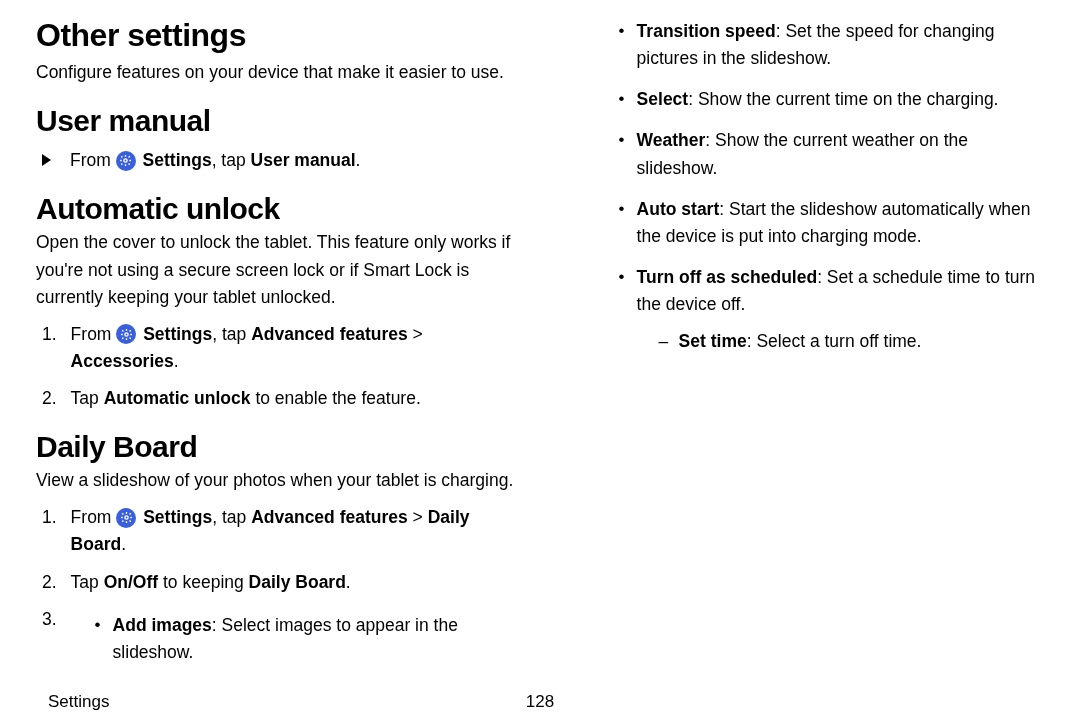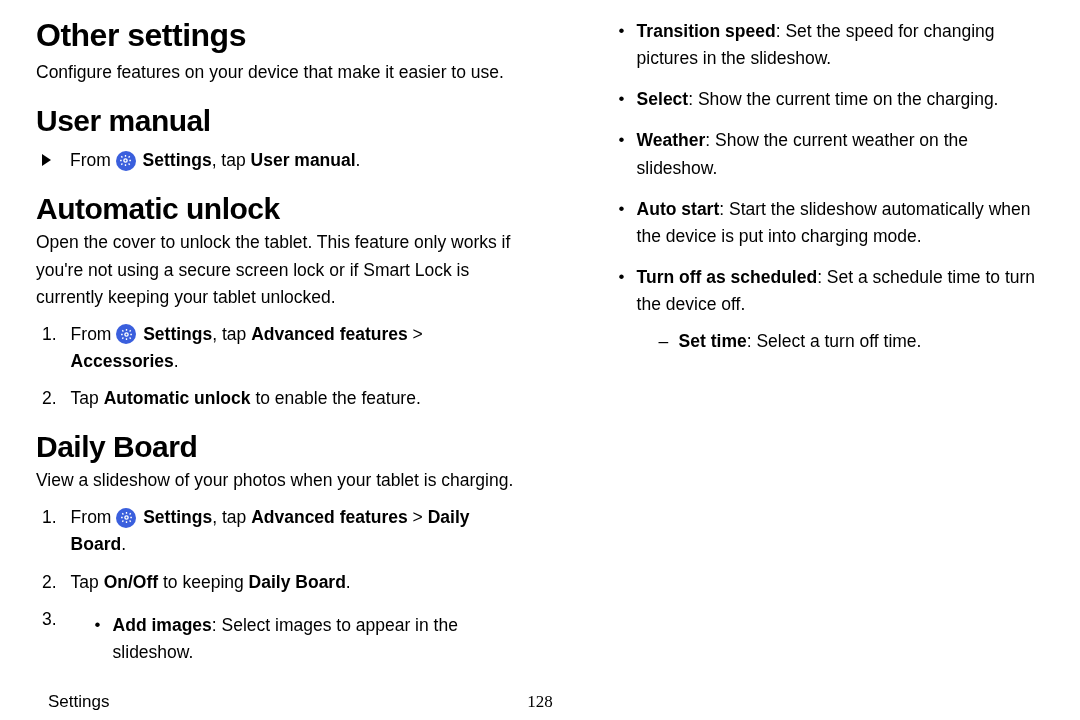--- a/index.html
+++ b/index.html
@@ -108,21 +108,20 @@
     bottom: 8px;
     left: 48px;
     right: 48px;
     display: flex;
     font-size: 17px;
   }
   .footer-center {
     position: absolute;
     left: 50%;
     transform: translateX(-50%);
-    font-family: Liberation Serif, serif;
   }
 </style>
 </head>
 <body>
 
 <div class="cols">
 
   <h1 class="main-title">Other settings</h1>
   <p class="body">Configure features on your device that make it easier to use.</p>
 

